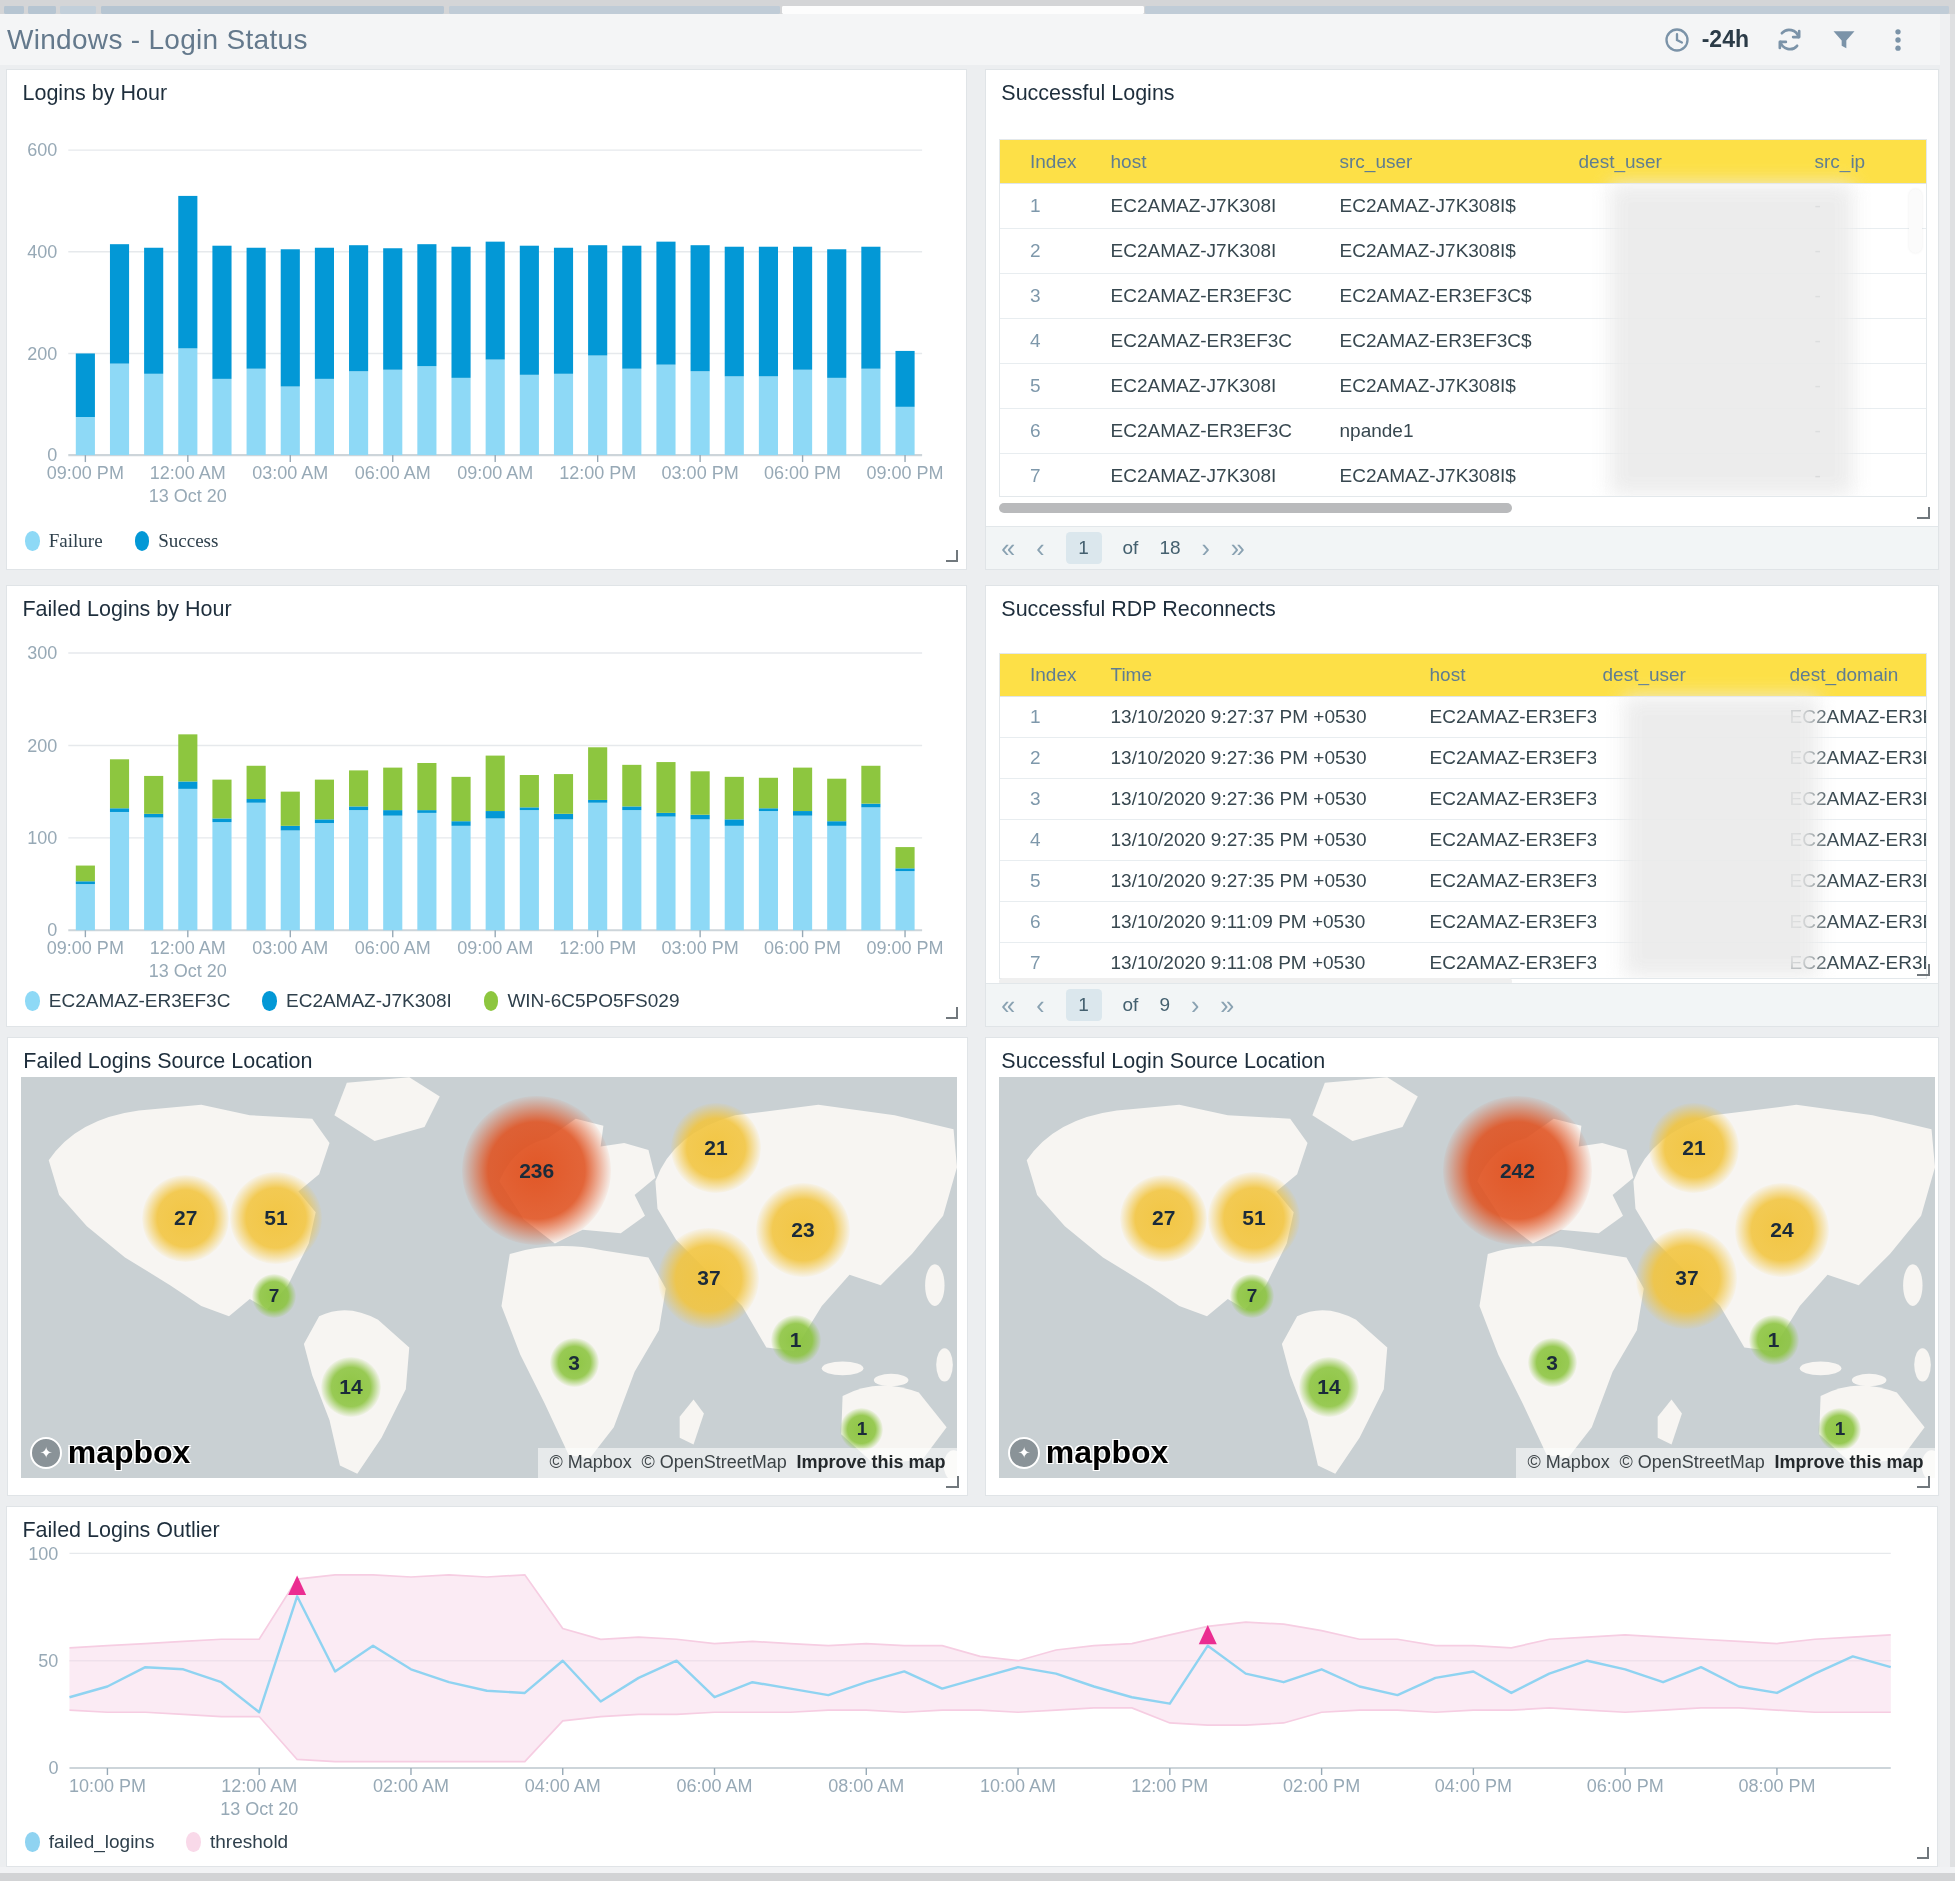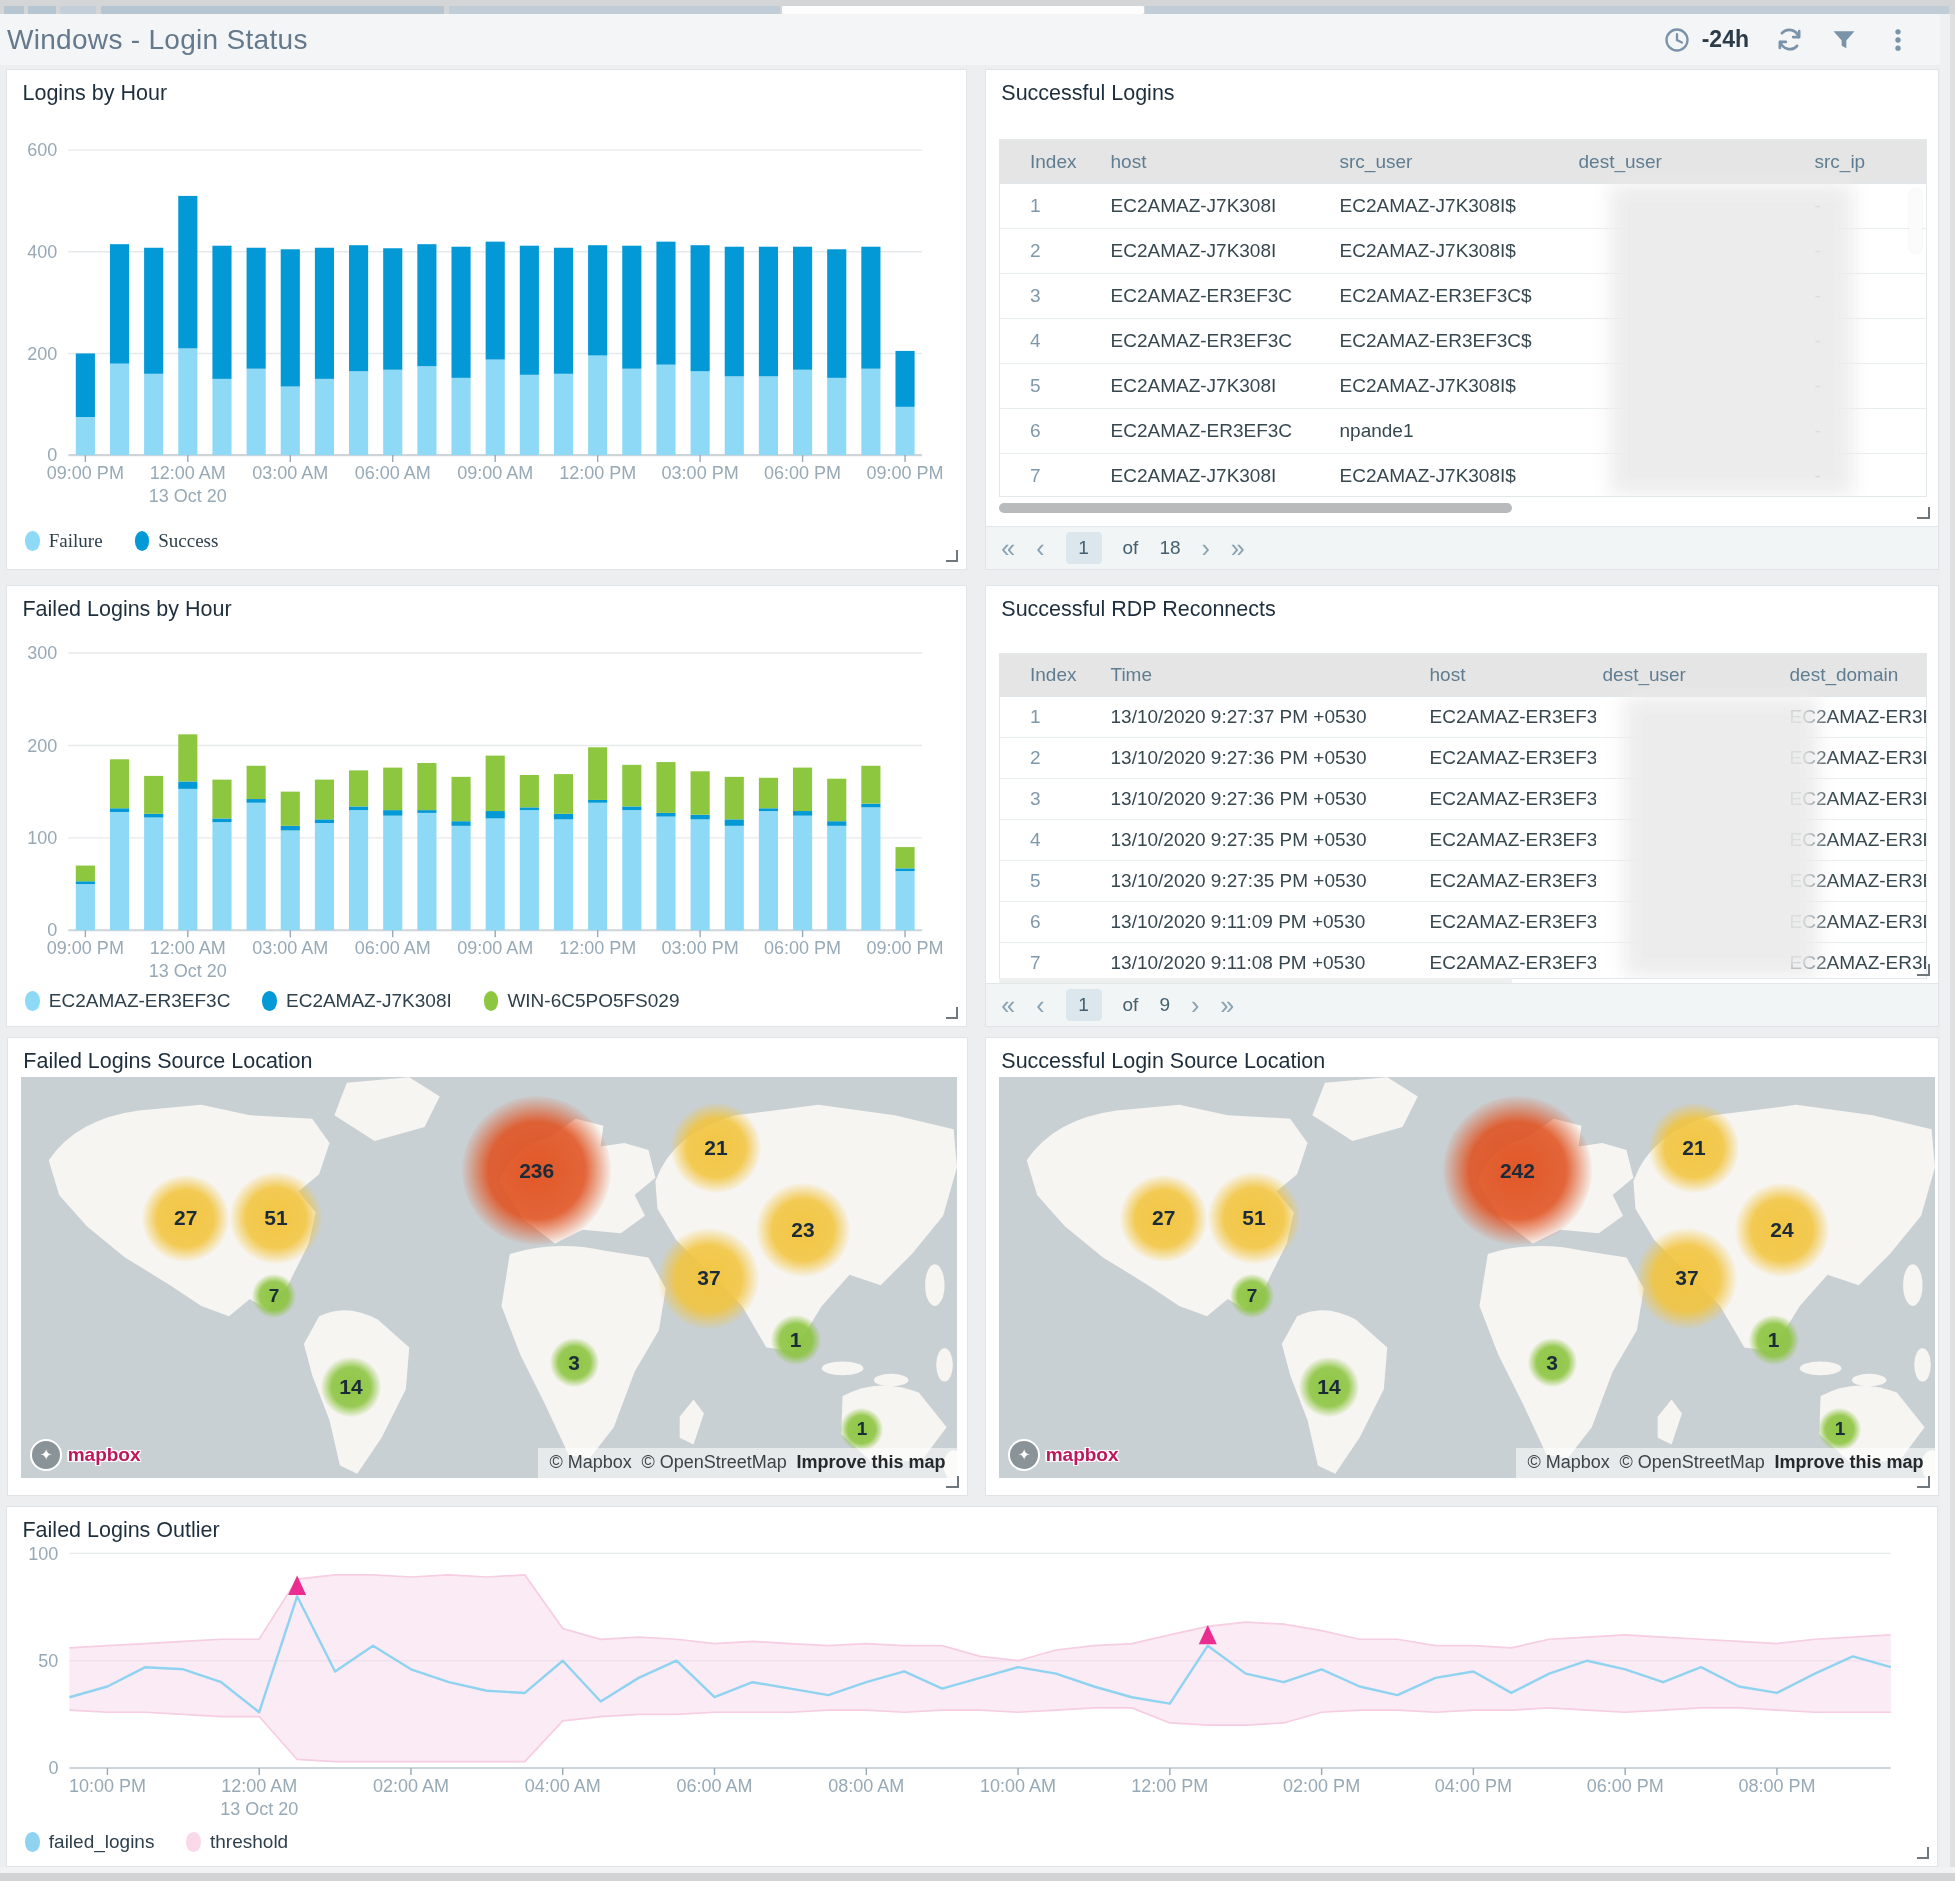--- a/index.html
+++ b/index.html
@@ -31,21 +31,21 @@
     border-right:2.8px solid #71787d;border-bottom:2.8px solid #71787d;}
 
   .chart-svg{position:absolute;left:9.7px;}
   .legend{position:absolute;left:18px;display:flex;gap:32px;align-items:center;}
   .legend-item{display:flex;align-items:center;gap:9px;font-size:19px;color:#2f404c;}
   .legend-dot{width:14.6px;height:19.4px;border-radius:50%;}
 
   
   .tablewrap{position:absolute;left:12.5px;right:11px;background:#fff;border:1.4px solid #e3e8eb;overflow:hidden;}
   .thead,.trow{display:grid;align-items:center;}
-  .thead{background:#e5e5e5;border-bottom:1.4px solid #dfe5e8;color:#5f7d91;font-size:19px;font-weight:400;}
+  .thead{background:#fde047;border-bottom:1.4px solid #dfe5e8;color:#5f7d91;font-size:19px;font-weight:400;}
   .trow{border-bottom:1.4px solid #e8edf0;font-size:19px;color:#37474f;background:#fff;}
   .cell{padding-left:7px;white-space:nowrap;overflow:hidden;}
   .cell.idx{color:#7e98ab;padding-left:30.5px;}
   .cols-logins{grid-template-columns:104px 229px 239px 236px 1fr;}
   .cols-rdp{grid-template-columns:104px 319px 173px 187px 1fr;}
   .blur-blob{position:absolute;background:#ebebeb;filter:blur(9.7px);opacity:.92;}
   .vscroll-thumb{position:absolute;right:4.2px;width:12.5px;height:64px;background:#fbfbfb;border-radius:7px;box-shadow:0 0 2.8px rgba(0,0,0,.08);}
   .hscroll{position:absolute;left:12.5px;height:9.7px;border-radius:5.5px;}
   .hscroll .thumb{height:9.7px;border-radius:5.5px;}
   .pager{position:absolute;left:0;right:0;bottom:0;height:43px;background:#f2f5f6;border-top:1.4px solid #e2e7ea;
@@ -59,21 +59,21 @@
   .map{position:absolute;left:12.5px;top:39px;width:936px;height:401px;background:#c9d0d3;overflow:hidden;}
   .map svg.world{position:absolute;left:0;top:0;}
   .bubble{position:absolute;display:flex;align-items:center;justify-content:center;border-radius:50%;
     font-weight:700;color:#1b2b3a;}
   .map-attrib{position:absolute;right:0;bottom:0;height:30.5px;background:rgba(255,255,255,.55);
     display:flex;align-items:center;gap:9.7px;padding:0 11px;font-size:18px;color:#3c4347;}
   .map-attrib .improve{font-weight:700;color:#24292c;cursor:pointer;}
   .mapbox-logo{position:absolute;left:9.7px;bottom:7px;display:flex;align-items:center;gap:5.5px;cursor:pointer;}
   .mapbox-logo .mb-circle{width:28px;height:28px;border-radius:50%;background:#8a9398;border:2.8px solid #fff;
     display:flex;align-items:center;justify-content:center;color:#fff;font-size:15.3px;}
-  .mapbox-logo .mb-word{font-size:19px;font-weight:700;color:#be185d;
+  .mapbox-logo .mb-word{font-size:32px;font-weight:700;color:#000000;
     text-shadow:-1.4px -1.4px 0 #fff,1.4px -1.4px 0 #fff,-1.4px 1.4px 0 #fff,1.4px 1.4px 0 #fff;}
 </style>
 </head>
 <body>
 
 <svg width="0" height="0" style="position:absolute">
   <defs>
     <g id="world" fill="#f7f5f2">
       <path d="M40,120 Q80,60 170,48 L260,40 330,55 420,60 445,95 430,140 400,165 425,195 415,240 385,300 355,335 330,320 300,345 260,330 215,300 150,260 95,215 55,170 Z"></path>
       <path d="M470,8 L560,0 604,28 582,72 510,92 452,55 Z"></path>

